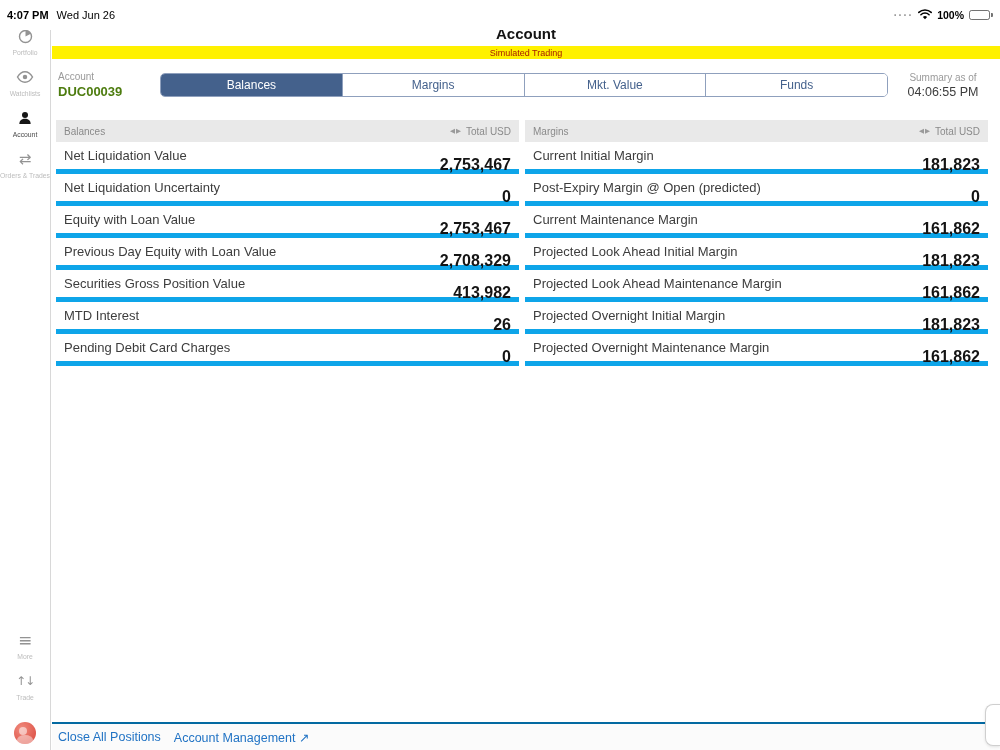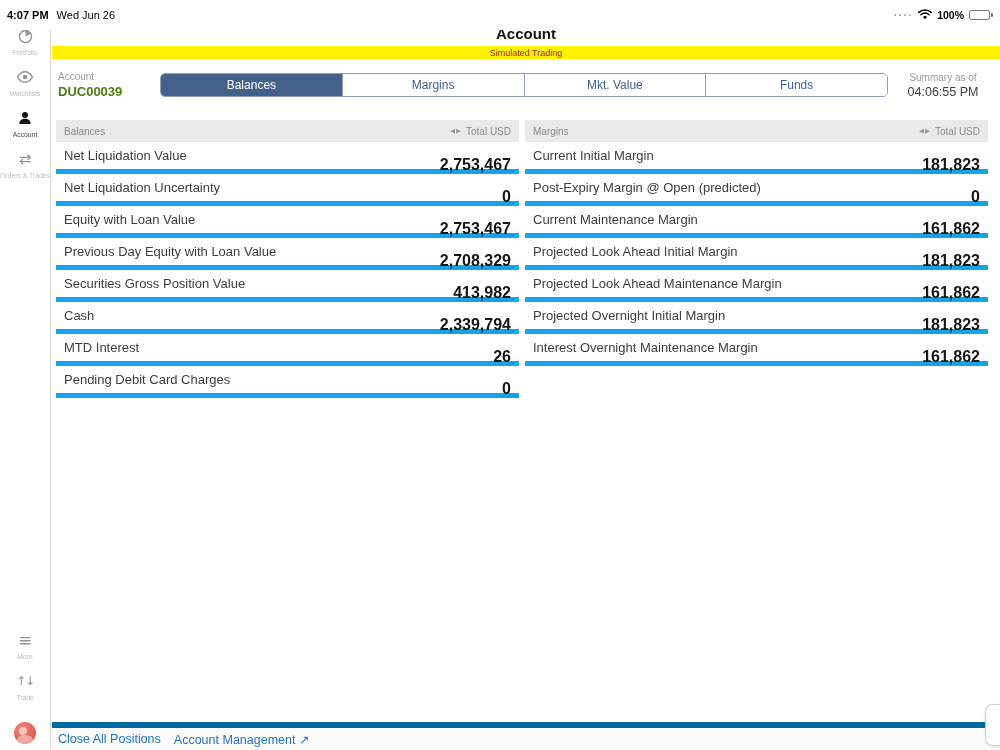--- a/index.html
+++ b/index.html
@@ -73,21 +73,21 @@
     justify-content:space-between; padding:0 8px; }
   .panel-title { font-size:10px; color:#8a8a8a; }
   .unit-toggle { display:flex; align-items:center; gap:4px; font-size:10px;
     color:#8a8a8a; cursor:pointer; }
   .swap-icon { font-size:6.5px; color:#9a9a9a; font-family:"DejaVu Sans",sans-serif; letter-spacing:1px; }
   .row { height:32px; display:flex; align-items:center; justify-content:space-between;
     padding:0 8px; border-bottom:5px solid #0ea5e9; }
   .row-label { font-size:13px; color:#3d3d3d; }
   .row-value { font-size:16px; color:#141414; font-weight:600;margin-top:18px; }
   
-  .footer { height:28px; border-top:6px solid #0369a1; background:#fbfbfb;
+  .footer { height:28px; border-top:2px solid #0369a1; background:#fbfbfb;
     display:flex; align-items:center; gap:13px; padding:0 6px; }
   .footer-link { color:var(--link); font-size:12.5px; cursor:pointer; text-decoration:none; }
   
   .drawer-handle { position:absolute; right:0; bottom:4px; width:15px; height:42px;
     background:#fff; border:1px solid #cfcfcf; border-right:none;
     border-radius:8px 0 0 8px; box-shadow:0 1px 3px rgba(0,0,0,.10); z-index:20; cursor:pointer; }
 </style>
 </head>
 <body>
 
@@ -204,24 +204,20 @@
       </div>
       <div class="row">
         <span class="row-label">Previous Day Equity with Loan Value</span>
         <span class="row-value">2,708,329</span>
       </div>
       <div class="row">
         <span class="row-label">Securities Gross Position Value</span>
         <span class="row-value">413,982</span>
       </div>
       <div class="row">
-        <span class="row-label">Cash</span>
-        <span class="row-value">2,339,794</span>
-      </div>
-      <div class="row">
         <span class="row-label">MTD Interest</span>
         <span class="row-value">26</span>
       </div>
       <div class="row">
         <span class="row-label">Pending Debit Card Charges</span>
         <span class="row-value">0</span>
       </div>
     </div>
 
     <div class="panel">
@@ -250,21 +246,21 @@
       </div>
       <div class="row">
         <span class="row-label">Projected Look Ahead Maintenance Margin</span>
         <span class="row-value">161,862</span>
       </div>
       <div class="row">
         <span class="row-label">Projected Overnight Initial Margin</span>
         <span class="row-value">181,823</span>
       </div>
       <div class="row">
-        <span class="row-label">Interest Overnight Maintenance Margin</span>
+        <span class="row-label">Projected Overnight Maintenance Margin</span>
         <span class="row-value">161,862</span>
       </div>
     </div>
   </div>
 
   <div class="footer">
     <span class="footer-link">Close All Positions</span>
     <span class="footer-link">Account Management ↗</span>
   </div>
 </div>

